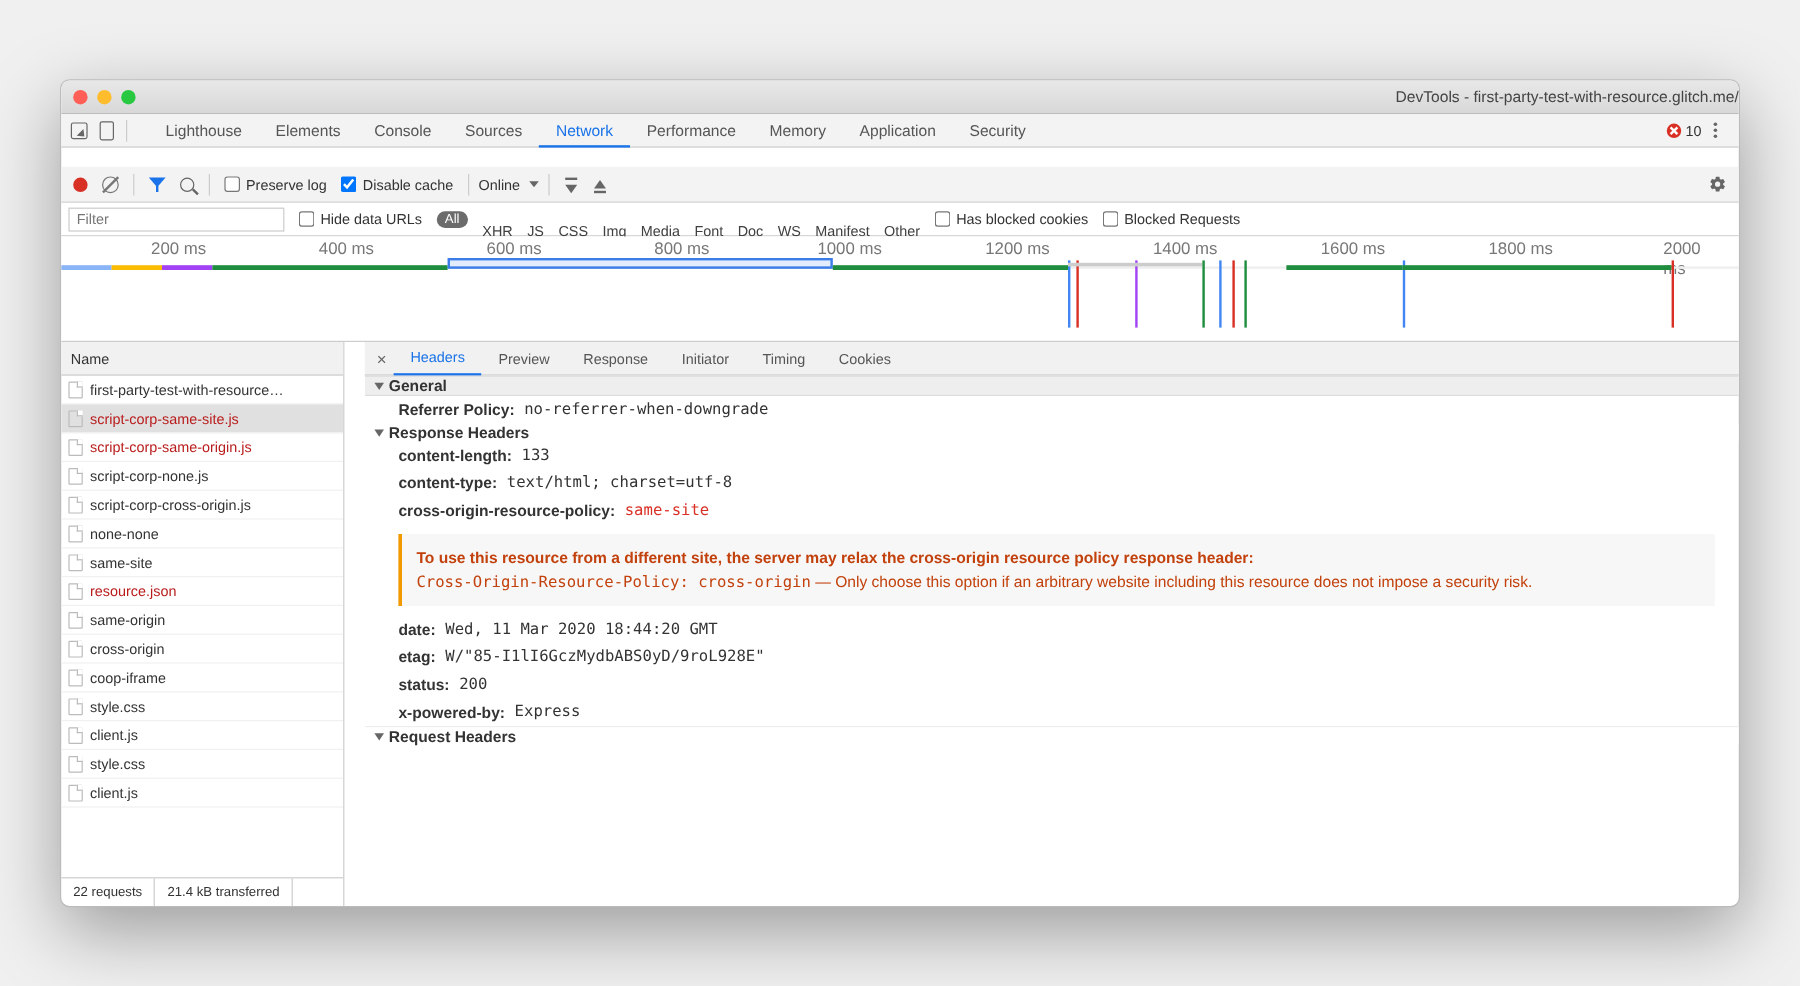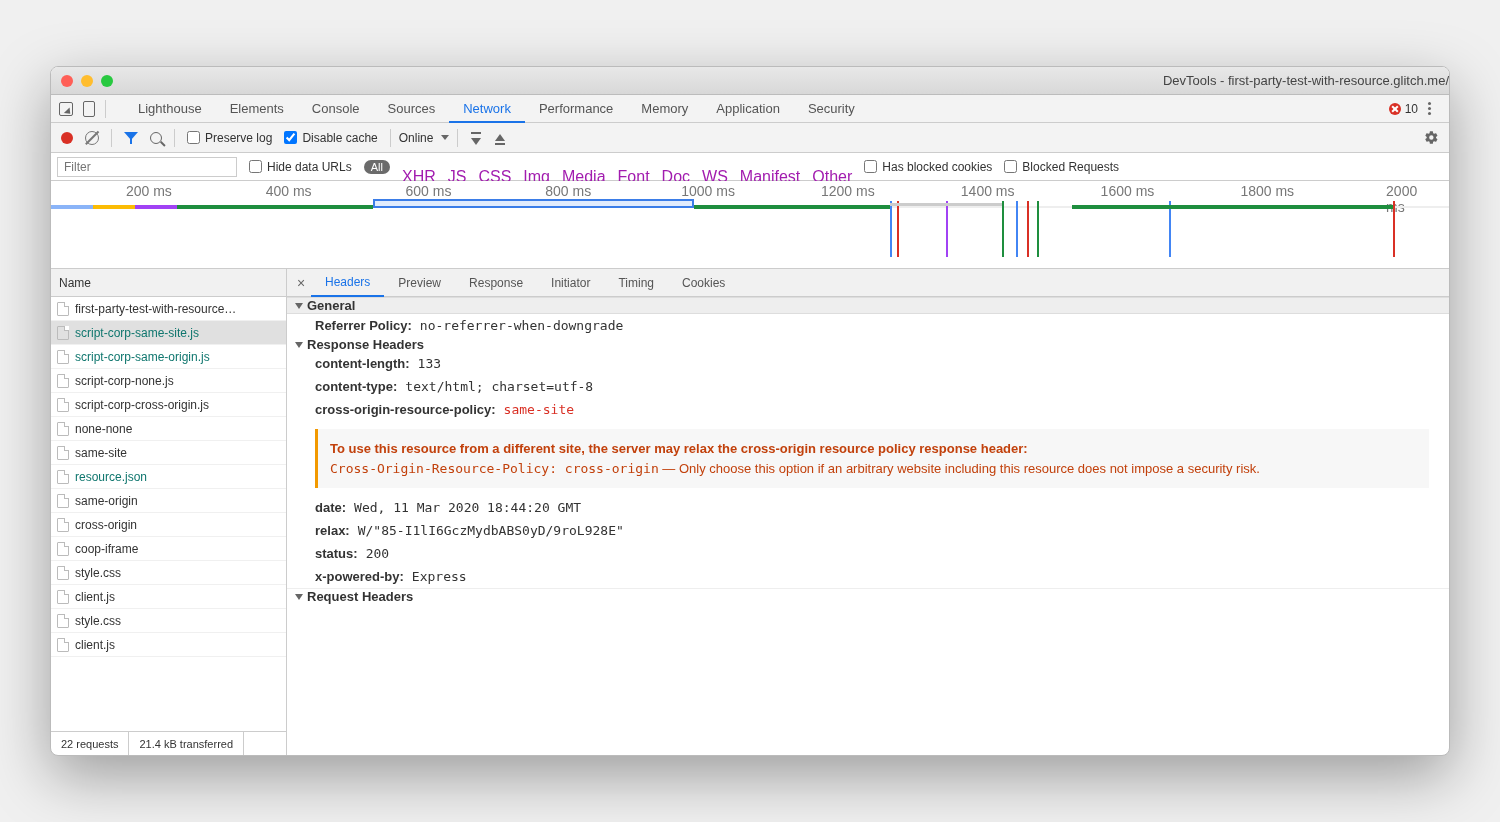--- a/index.html
+++ b/index.html
@@ -59,21 +59,21 @@
 .tabs .spacer { flex: 1; }
 .err-badge { display: flex; align-items: center; gap: 4px; font-size: 12px; color: #333; }
 .err-ico { width:12px; height:12px; border-radius:50%; background:#d93025; position:relative; }
 .err-ico::before, .err-ico::after { content:""; position:absolute; width:8px; height:2px; background:#fff; top:5px; left:2px; }
 .err-ico::before { transform:rotate(45deg); }
 .err-ico::after { transform:rotate(-45deg); }
 .kebab { width: 3px; height: 3px; background:#666; border-radius:50%; box-shadow: 0 5px 0 #666, 0 -5px 0 #666; margin: 0 10px; }
 
 .toolbar {
   display:flex; align-items:center; height:30px; padding:0 10px; gap:12px;
-  border-bottom:1px solid #ccc; background:#f3f3f3;
+  border-bottom:1px solid #ccc; background:#f3f3f3;margin-top:16px;
 }
 .rec-dot { width:12px; height:12px; border-radius:50%; background:#d93025; }
 .clear-ico { width:14px; height:14px; border:1.5px solid #777; border-radius:50%; position:relative; }
 .clear-ico::after { content:""; position:absolute; width:18px; height:1.5px; background:#777; top:5px; left:-3px; transform:rotate(-45deg); }
 .vdiv { width:1px; height:18px; background:#ccc; }
 .filter-ico { width:14px; height:12px; position:relative; }
 .filter-ico::before { content:""; position:absolute; border-left:7px solid transparent; border-right:7px solid transparent; border-top:8px solid #1a73e8; top:0; left:0; }
 .filter-ico::after { content:""; position:absolute; width:2px; height:5px; background:#1a73e8; top:7px; left:6px; }
 .search-ico { width:12px; height:12px; border:1.5px solid #666; border-radius:50%; position:relative; }
 .search-ico::after { content:""; position:absolute; width:6px; height:1.5px; background:#666; top:10px; left:9px; transform:rotate(45deg); }
@@ -90,41 +90,41 @@
 .gear-ico svg { width:15px; height:15px; fill:#666; }
 
 .filterbar {
   display:flex; align-items:center; height:28px; padding:0 6px; gap:12px;
   border-bottom:1px solid #ccc; background:#fff;
 }
 .filterbar input.filter-input {
   width:180px; border:1px solid #ccc; padding:2px 6px; font-size:12px; color:#333;
 }
 .pill { background:#6b6b6b; color:#fff; font-size:11px; border-radius:8px; padding:1px 7px; }
-.ftype { color:#a21caf; font-size:16px;margin-top:20px; }
+.ftype { color:#404040; font-size:12px;margin-top:20px; }
 
 .timeline {
   height:88px; border-bottom:1px solid #ccc; position:relative; background:#fff;
 }
 .timeline .ticks { position:absolute; top:0; left:0; right:0; height:16px; display:flex; }
 .timeline .tick { position:absolute; font-size:14px; color:#777; top:2px; transform:translateX(-50%); }
 .timeline .base { position:absolute; top:25px; left:0; right:0; height:2px; background:#eee; }
 .timeline .bar { position:absolute; top:24px; height:4px; }
 .timeline .vline { position:absolute; top:20px; height:56px; width:2px; }
 .timeline .sel { position:absolute; top:18px; height:9px; border:2px solid #3b7de8; background:rgba(60,130,240,0.15); }
 
-.body { flex:1; display:flex; min-height:0; }
+.body { flex:1; display:flex; min-height:0;gap:17px; }
 
 .reqlist {
   width:236px; border-right:1px solid #ccc; display:flex; flex-direction:column;
 }
 .reqlist .hdr { height:28px; border-bottom:1px solid #ccc; display:flex; align-items:center; padding:0 8px; background:#f1f1f1; font-size:12px; }
 .reqlist .rows { flex:1; overflow-y:auto; }
 .reqlist .row { height:24px; display:flex; align-items:center; padding:0 6px; gap:6px; font-size:12px; color:#333; border-bottom:1px solid #f0f0f0; white-space:nowrap; overflow:hidden; text-overflow:ellipsis; }
-.reqlist .row.err { color:#0f766e;align-items:center; }
+.reqlist .row.err { color:#b91c1c;align-items:center; }
 .reqlist .row.sel { background:#e0e0e0; }
 .file-ico { width:12px; height:14px; border:1px solid #bbb; border-radius:1px; flex-shrink:0; position:relative; }
 .file-ico::before { content:""; position:absolute; right:-1px; top:-1px; width:4px; height:4px; background:#fff; border-left:1px solid #bbb; border-bottom:1px solid #bbb; }
 
 .footer { height:24px; border-top:1px solid #ccc; display:flex; align-items:center; font-size:11px; color:#333; }
 .footer span { padding:0 10px; border-right:1px solid #ccc; height:100%; display:flex; align-items:center; }
 
 .detail { flex:1; display:flex; flex-direction:column; min-height:0; }
 .detail-tabs {
   height:28px; display:flex; align-items:center; border-bottom:1px solid #ccc; background:#f1f1f1; gap:0; padding-left:4px;
@@ -386,21 +386,21 @@
           <div class="strong">To use this resource from a different site, the server may relax the cross-origin resource policy response header:</div>
           <div>
             <span class="mono">Cross-Origin-Resource-Policy: cross-origin</span><span> — Only choose this option if an arbitrary website including this resource does not impose a security risk.</span>
           </div>
         </div>
         <div class="kv">
           <span class="k">date:</span>
           <span class="v">Wed, 11 Mar 2020 18:44:20 GMT</span>
         </div>
         <div class="kv">
-          <span class="k">relax:</span>
+          <span class="k">etag:</span>
           <span class="v">W/"85-I1lI6GczMydbABS0yD/9roL928E"</span>
         </div>
         <div class="kv">
           <span class="k">status:</span>
           <span class="v">200</span>
         </div>
         <div class="kv">
           <span class="k">x-powered-by:</span>
           <span class="v">Express</span>
         </div>

